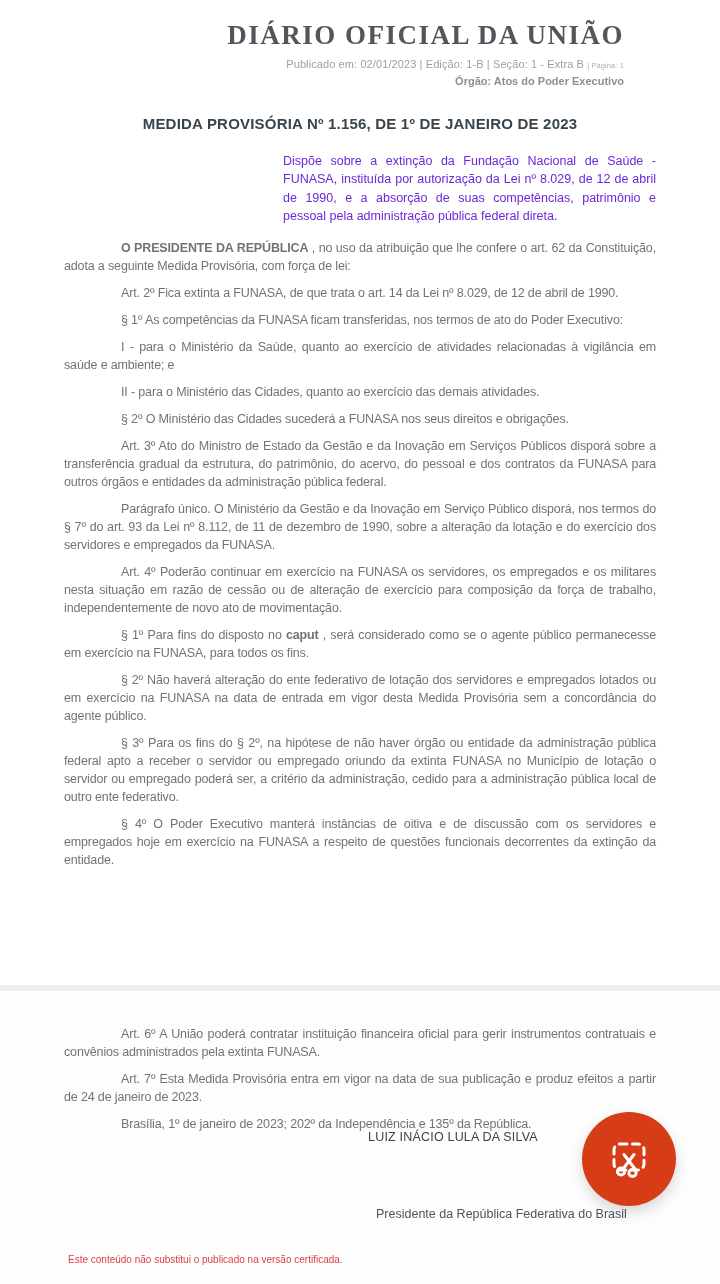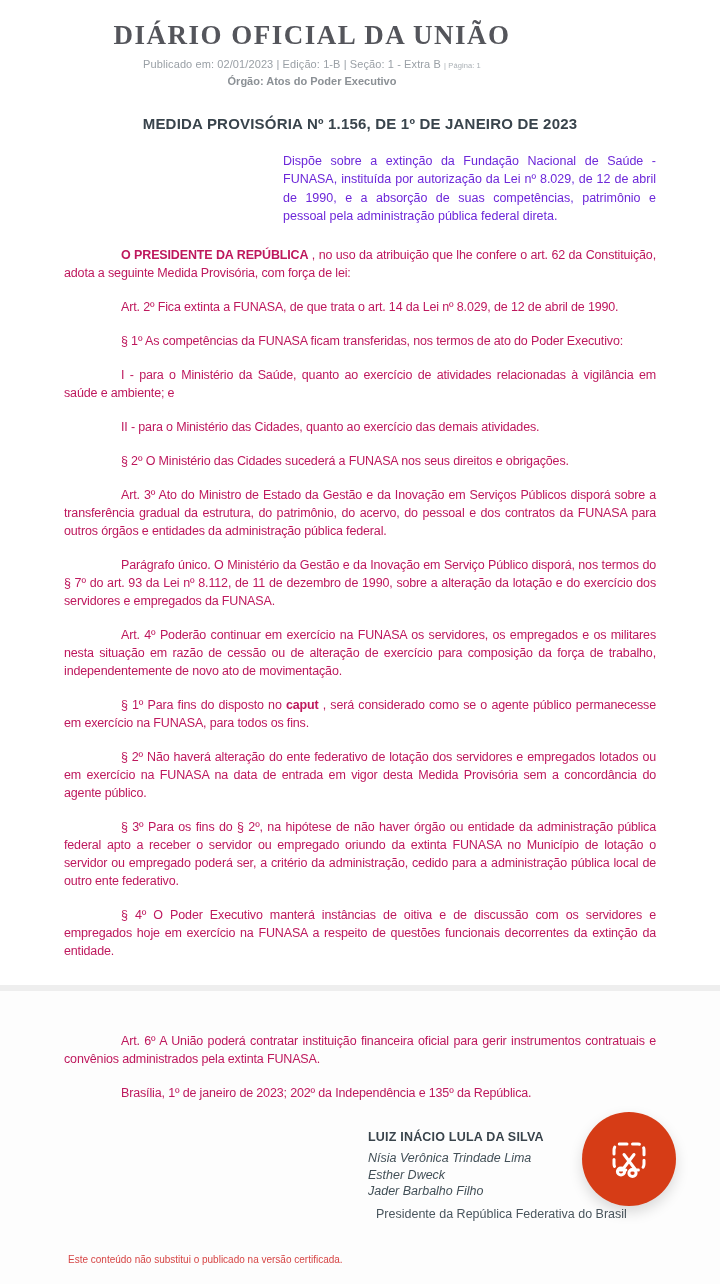--- a/index.html
+++ b/index.html
@@ -4,21 +4,21 @@
 <style>
   html,body{margin:0;padding:0;}
   body{
     width:720px;height:1284px;position:relative;overflow:hidden;
     background:#ffffff;
     font-family:"Liberation Sans","DejaVu Sans",sans-serif;
     color:#435058;
     -webkit-font-smoothing:antialiased;
   }
   
-  .masthead{position:absolute;top:20px;left:0;width:624px;text-align:center;}
+  .masthead{position:absolute;top:20px;left:0;width:624px;text-align:right;}
   .masthead-title{
     font-family:"Liberation Serif","DejaVu Serif",serif;
     font-weight:bold;font-size:27px;color:#54555b;letter-spacing:1.5px;
     margin:0;
   }
   .pub-line{margin-top:7px;font-size:11px;color:#9aa0a6;letter-spacing:.1px;}
   .pub-line .page-note{font-size:7.5px;color:#aab0b5;}
   .organ-line{margin-top:5px;font-size:11px;font-weight:bold;color:#8b9095;}
   
   .act-title{
@@ -28,31 +28,31 @@
   
   .ementa{
     position:absolute;top:139px;left:283px;width:373px;
     font-size:12.5px;line-height:18.5px;text-align:justify;color:#6d28d9;
   }
   
   .doc-body{position:absolute;left:64px;width:592px;}
   .doc-body-1{top:230px;}
   .doc-body-2{top:1016px;}
   .par{
-    margin:16px 0 5px 0;
+    margin:9px 0 5px 0;
     font-size:12.5px;line-height:18px;letter-spacing:-0.15px;
-    text-align:justify;text-indent:57px;color:#be185d;
+    text-align:justify;text-indent:57px;color:#737373;
   }
   .par strong{font-weight:bold;}
   
   .page-divider{position:absolute;top:985px;left:0;width:720px;height:6px;background:#eeeeee;}
   .page2-bg{position:absolute;top:991px;left:0;width:720px;height:293px;background:#fdfdfd;}
   
   .sig-block{position:absolute;top:1130px;left:368px;}
-  .sig-president{font-size:12.5px;font-weight:bold;color:#39444c;letter-spacing:.2px;margin:0 0 6px 0;}
+  .sig-president{font-size:12.5px;font-weight:normal;color:#39444c;letter-spacing:.2px;margin:0 0 6px 0;}
   .minister{font-size:12.5px;font-style:italic;color:#435058;line-height:16.5px;}
   .sig-role{position:absolute;top:1207px;left:340px;font-size:12.5px;color:#4a565e;margin-left:36px;}
   
   .fab{
     position:absolute;top:1112px;left:582px;width:94px;height:94px;border-radius:50%;
     background:#d63c16;border:none;cursor:pointer;
     display:flex;align-items:center;justify-content:center;
     box-shadow:0 6px 14px rgba(0,0,0,.15);
   }
   
@@ -88,30 +88,26 @@
     <p class="par"><span>§ 2º Não haverá alteração do ente federativo de lotação dos servidores e empregados lotados ou em exercício na FUNASA na data de entrada em vigor desta Medida Provisória sem a concordância do agente público.</span></p>
     <p class="par"><span>§ 3º Para os fins do § 2º, na hipótese de não haver órgão ou entidade da administração pública federal apto a receber o servidor ou empregado oriundo da extinta FUNASA no Município de lotação o servidor ou empregado poderá ser, a critério da administração, cedido para a administração pública local de outro ente federativo.</span></p>
     <p class="par"><span>§ 4º O Poder Executivo manterá instâncias de oitiva e de discussão com os servidores e empregados hoje em exercício na FUNASA a respeito de questões funcionais decorrentes da extinção da entidade.</span></p>
   </section>
 
 <div class="page-divider"></div>
 <div class="page2-bg"></div>
 
 <section class="doc-body doc-body-2">
     <p class="par"><span>Art. 6º A União poderá contratar instituição financeira oficial para gerir instrumentos contratuais e convênios administrados pela extinta FUNASA.</span></p>
+    <p class="par"><span>Art. 7º Esta Medida Provisória entra em vigor na data de sua publicação e produz efeitos a partir de 24 de janeiro de 2023.</span></p>
     <p class="par"><span>Brasília, 1º de janeiro de 2023; 202º da Independência e 135º da República.</span></p>
   </section>
 
 <div class="sig-block">
   <div class="sig-president">LUIZ INÁCIO LULA DA SILVA</div>
-  <div>
-      <div class="minister">Nísia Verônica Trindade Lima</div>
-      <div class="minister">Esther Dweck</div>
-      <div class="minister">Jader Barbalho Filho</div>
-    </div>
 </div>
 <div class="sig-role">Presidente da República Federativa do Brasil</div>
 
 <button class="fab">
   <span style="display:flex">
     <svg width="48" height="48" viewBox="0 0 48 48" aria-hidden="true">
       <rect x="9" y="9" width="30" height="26" rx="6" fill="none" stroke="#ffffff" stroke-width="3" stroke-dasharray="7 5.5" stroke-linecap="round"></rect>
       <g stroke="#ffffff" stroke-width="3" stroke-linecap="round" fill="none">
         <path d="M19 19.5 L30 34"></path>
         <path d="M29 19.5 L18 34"></path>

